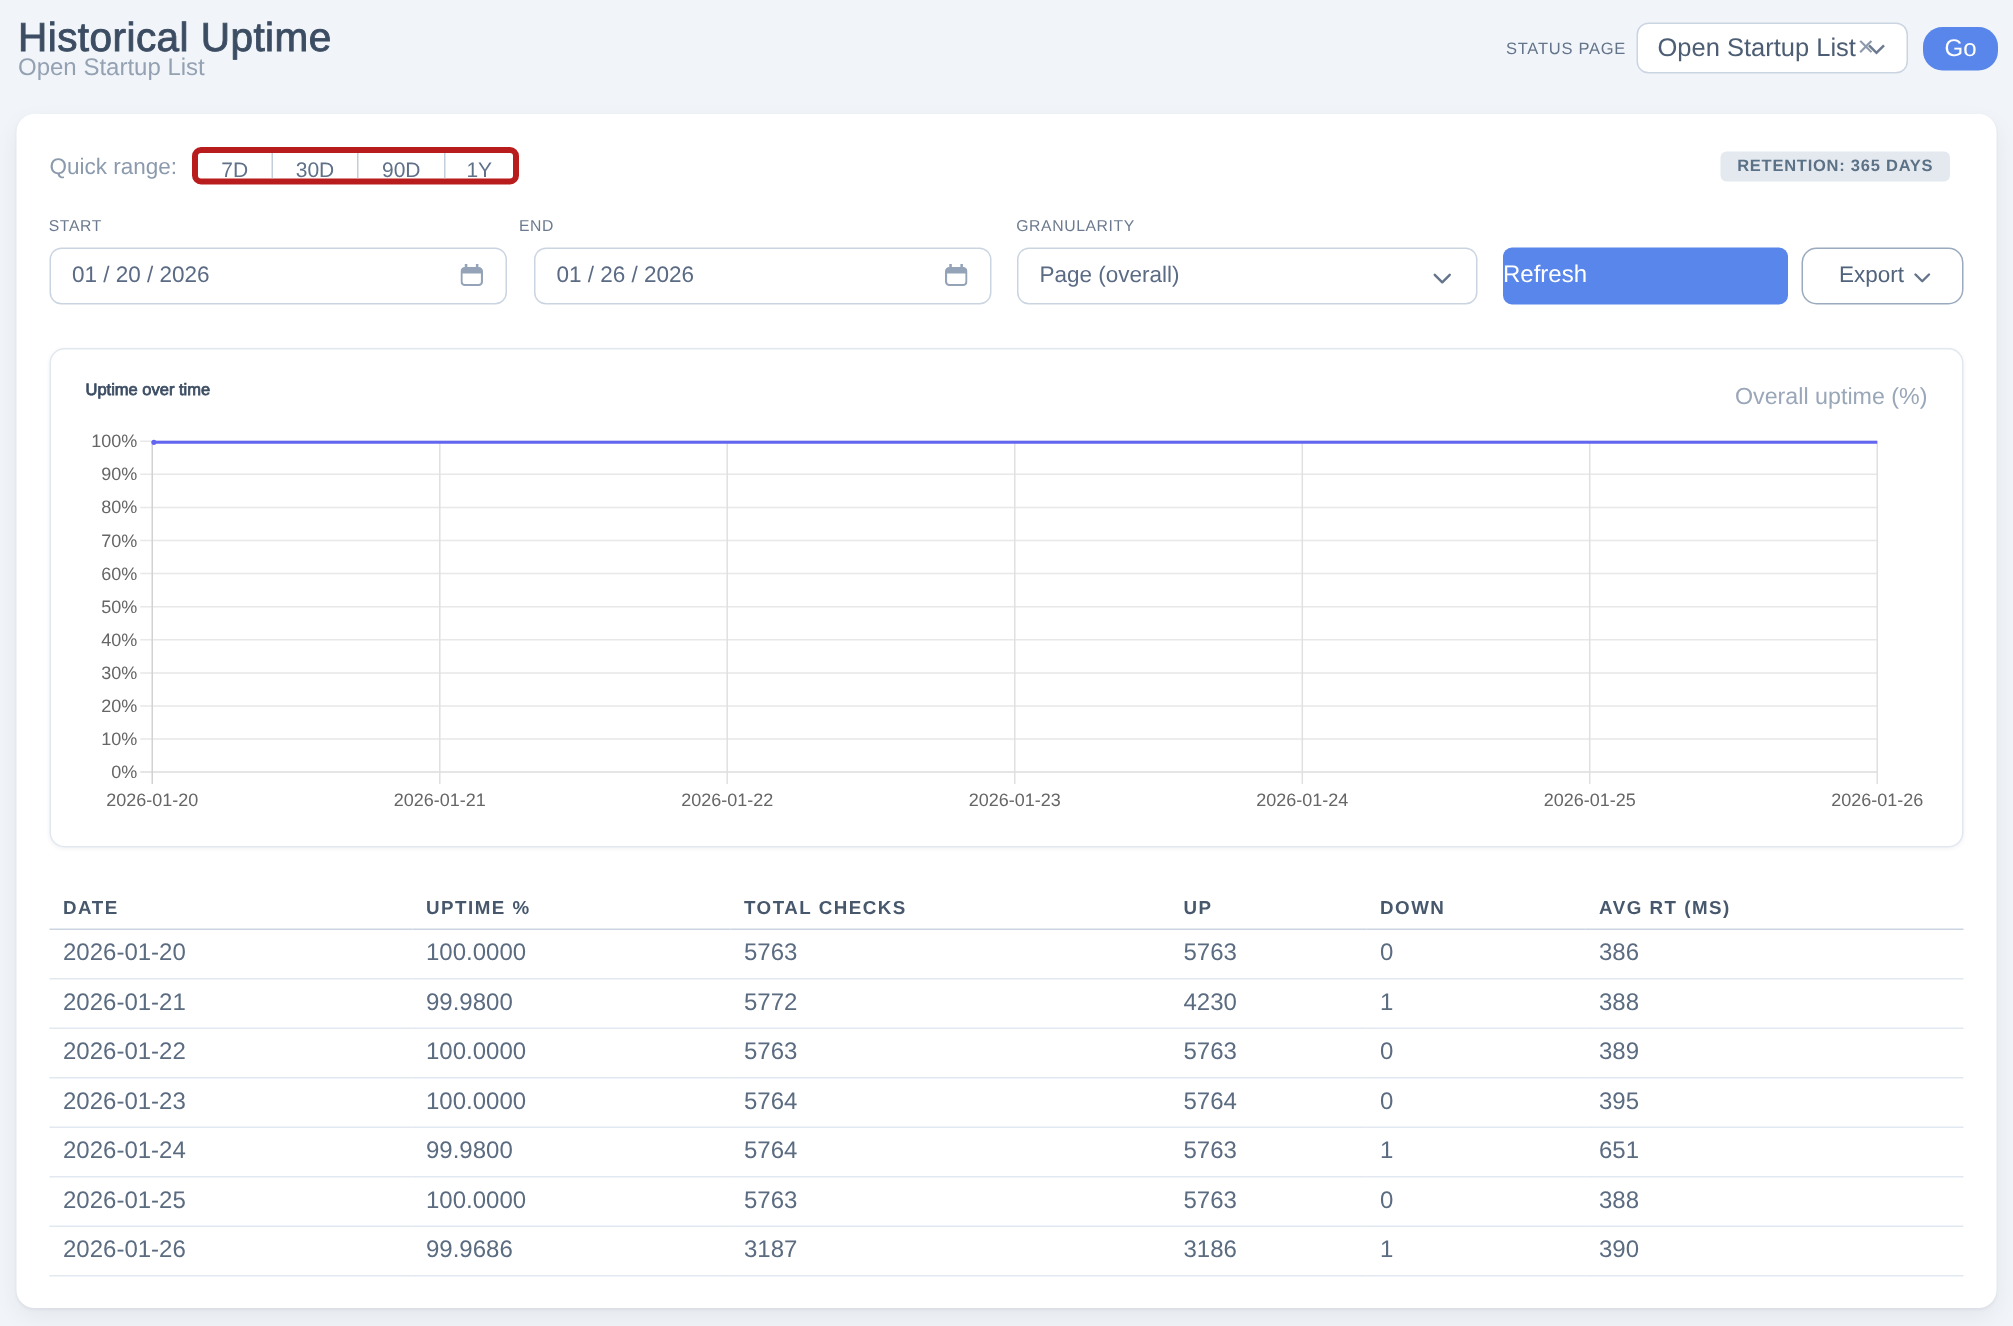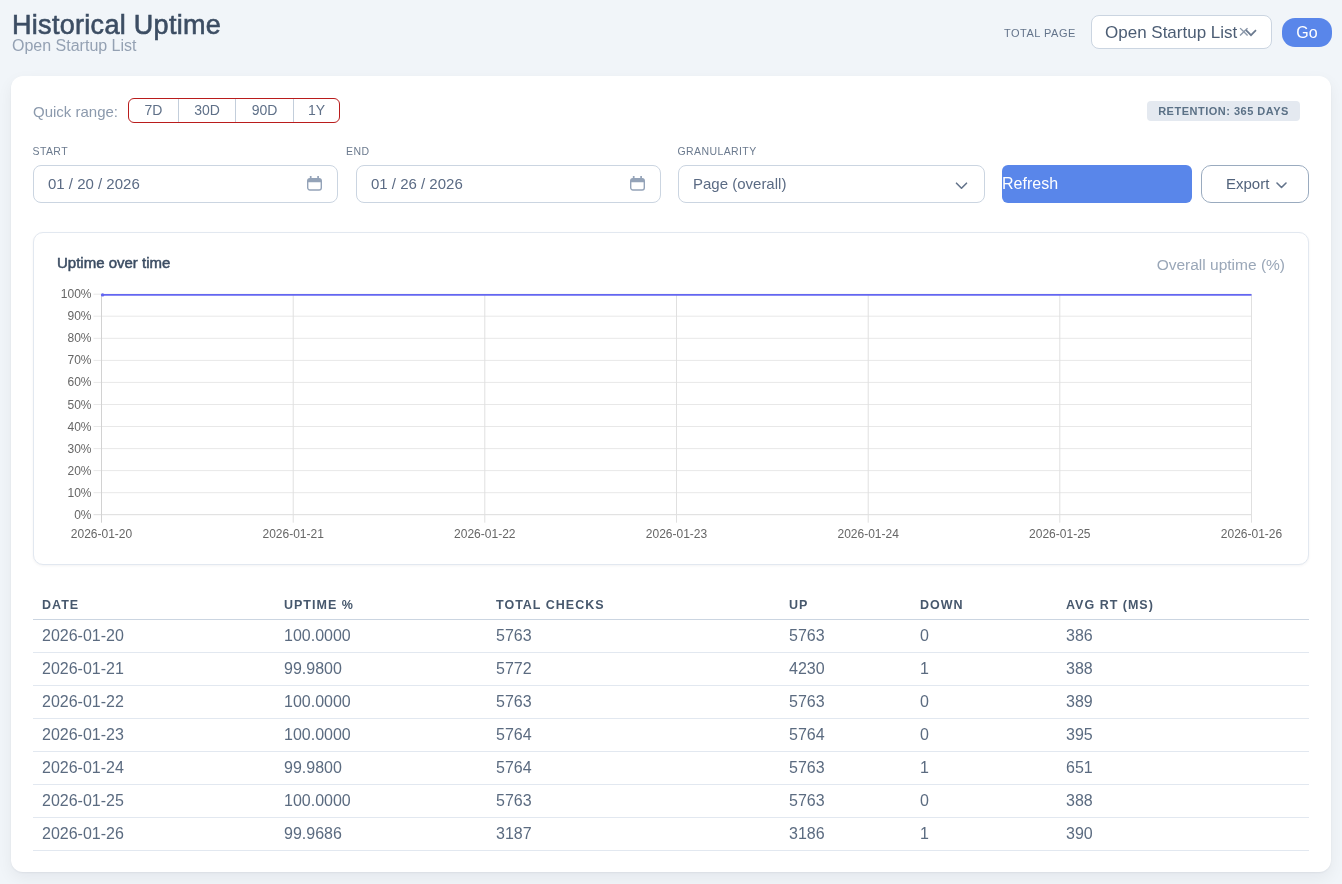--- a/index.html
+++ b/index.html
@@ -13,46 +13,46 @@
   .sp-select { position:absolute; left:1091px; top:15px; width:181px; height:34px; background:#fff; border:1px solid #cbd5e1; border-radius:8px; color:#4c5d74; font-size:17px; line-height:32px; padding-left:13px; }
   .sp-select .x { color:#8c99ab; margin-left:1px; font-size:19px; }
   .sp-select svg { position:absolute; right:14px; top:13px; }
   .go { position:absolute; left:1282px; top:18px; width:50px; height:29px; background:#5986ea; border-radius:13px; color:#fff; font-size:16px; text-align:center; line-height:29px; }
 
   
   .card { position:absolute; left:11px; top:76px; width:1320px; height:796px; background:#fff; border-radius:12px;
           box-shadow:0 1px 2px rgba(15,23,42,.05), 0 6px 16px rgba(15,23,42,.06); }
 
   .qr-label { position:absolute; left:33px; top:103px; font-size:15px; color:#8c9aad; }
-  .seg { position:absolute; left:128px; top:98px; height:25px; display:flex; border:1px solid #b91c1c; border-radius:6px; overflow:hidden; background:#fff;justify-content:center; }
+  .seg { position:absolute; left:128px; top:98px; height:25px; display:flex; border:4px solid #b91c1c; border-radius:6px; overflow:hidden; background:#fff;justify-content:center; }
   .seg div { font-size:14px; color:#5f7088; line-height:23px; text-align:center; }
   .seg div + div { border-left:1px solid #c3cedb; }
   .badge { position:absolute; left:1147px; top:101px; width:153px; height:20px; background:#e4e9f0; border-radius:4px; font-size:11px; font-weight:700; letter-spacing:0.5px; color:#5b7186; text-align:center; line-height:20px; }
 
   .flabel { position:absolute; font-size:10.5px; font-weight:400; letter-spacing:0.4px; color:#6b7a8e; }
   .control { position:absolute; top:165px; height:38px; background:#fff; border:1px solid #cbd5e1; border-radius:8px; font-size:15px; color:#5b6b84; line-height:36px; padding-left:14px; }
   .control svg { position:absolute; }
   .btn-refresh { position:absolute; left:1002px; top:165px; width:190px; height:38px; background:#5986ea; border-radius:6px; color:#fff; font-size:16px; text-align:left; line-height:38px; }
   .btn-export { position:absolute; left:1201px; top:165px; width:108px; height:38px; background:#fff; border:1px solid #9aabbf; border-radius:10px; color:#52637c; font-size:15px; line-height:36px; padding-left:24px; }
 
   .chart-card { position:absolute; left:33px; top:232px; width:1276px; height:333px; background:#fff; border:1px solid #e2e8f0; border-radius:10px;
                 box-shadow:0 1px 3px rgba(15,23,42,.05); }
-  .chart-title { position:absolute; left:57px; top:254px; font-size:15px; font-weight:400; -webkit-text-stroke:0.5px #3c4d63; color:#3c4d63; }
+  .chart-title { position:absolute; left:57px; top:254px; font-size:11px; font-weight:400; -webkit-text-stroke:0.5px #3c4d63; color:#3c4d63; }
   .chart-sub { position:absolute; right:57px; top:255.5px; font-size:15.5px; color:#9aa7b8; }
   svg.chart { position:absolute; left:0; top:0; }
 
   table { position:absolute; left:33px; top:590px; width:1276px; border-collapse:collapse; }
   th { font-size:12.5px; font-weight:700; letter-spacing:1px; color:#47586d; text-align:left; padding:8px 9px 7px 9px; border-bottom:1px solid #cbd5e1; }
   td { font-size:16px; color:#5b6b80; text-align:left; padding:9px 9px; border-bottom:1px solid #e2e8f0; line-height:14px; }
 </style>
 </head>
 <body>
   <div class="h1">Historical Uptime</div>
   <div class="sub">Open Startup List</div>
-  <div class="sp-label">TOTAL PAGE</div>
+  <div class="sp-label">STATUS PAGE</div>
   <div class="sp-select">Open Startup List<span class="x">×</span>
     <svg width="12" height="8" viewBox="0 0 12 8">
       <path d="M1 1.2L6 6.2l5-5" fill="none" stroke="#6b7a8f" stroke-width="1.7" stroke-linecap="butt" stroke-linejoin="miter"></path>
     </svg>
   </div>
   <div class="go">Go</div>
 
   <div class="card"></div>
 
   <div class="qr-label">Quick range:</div>

